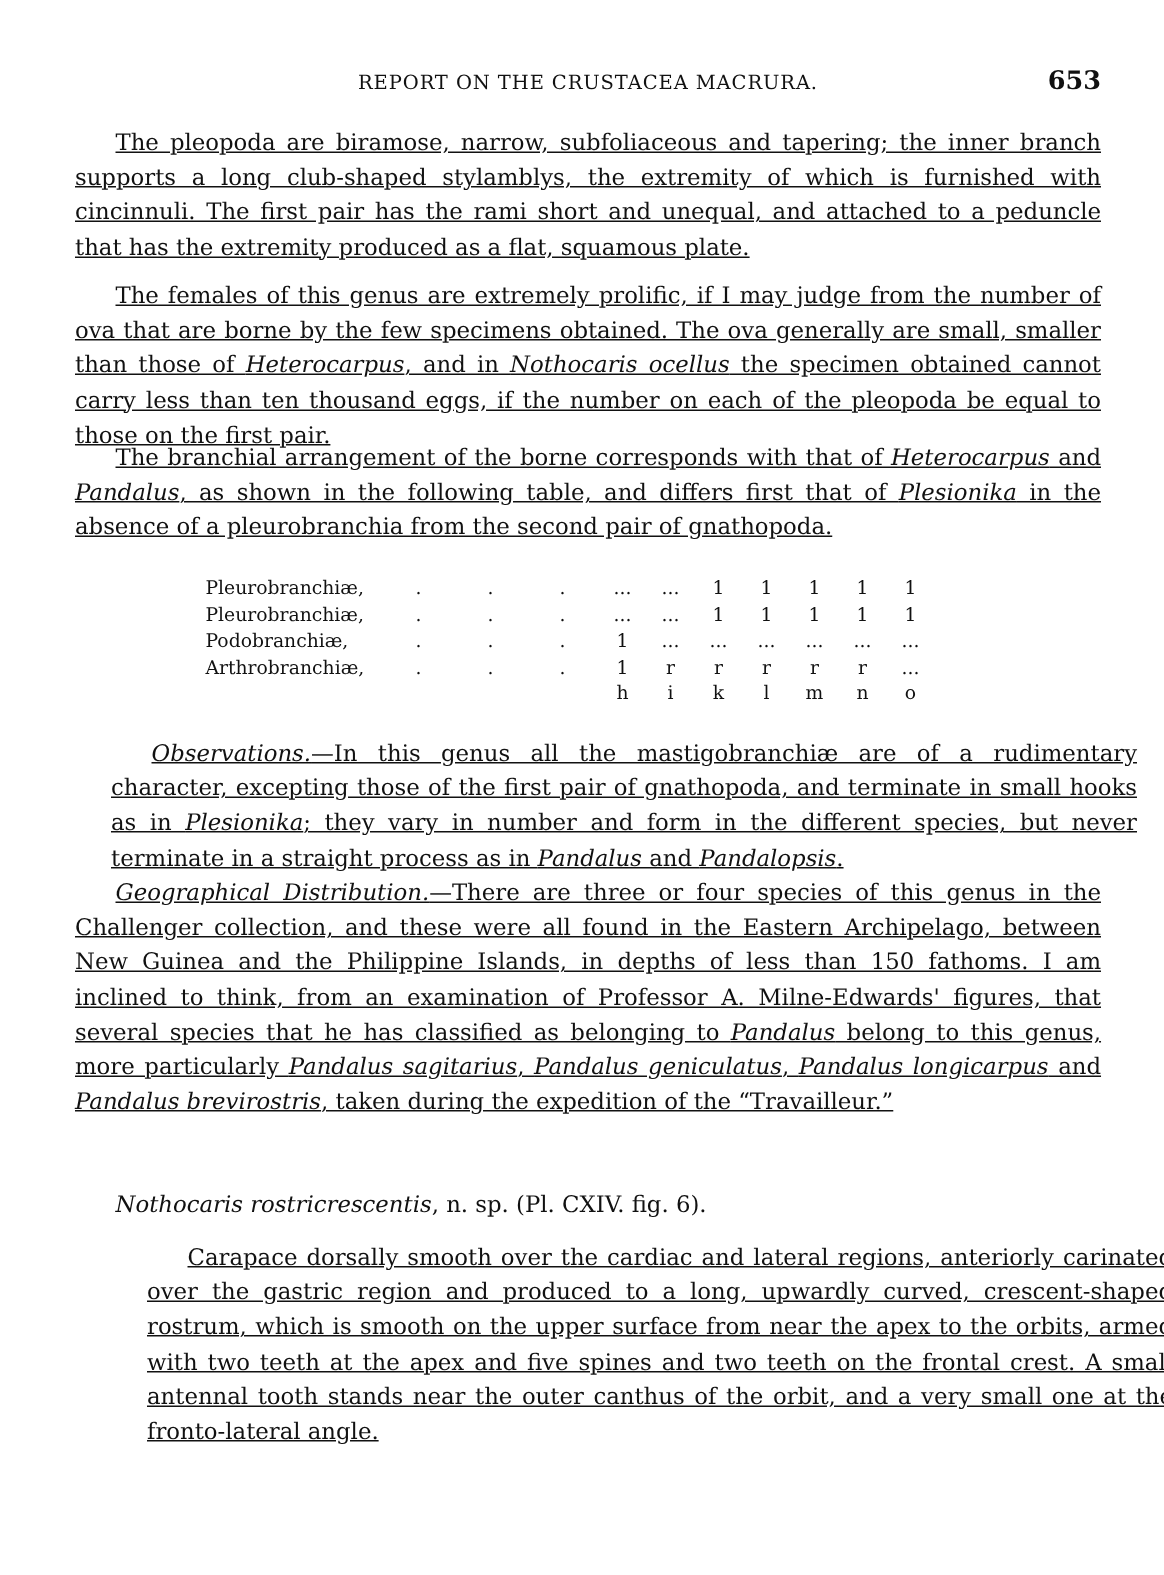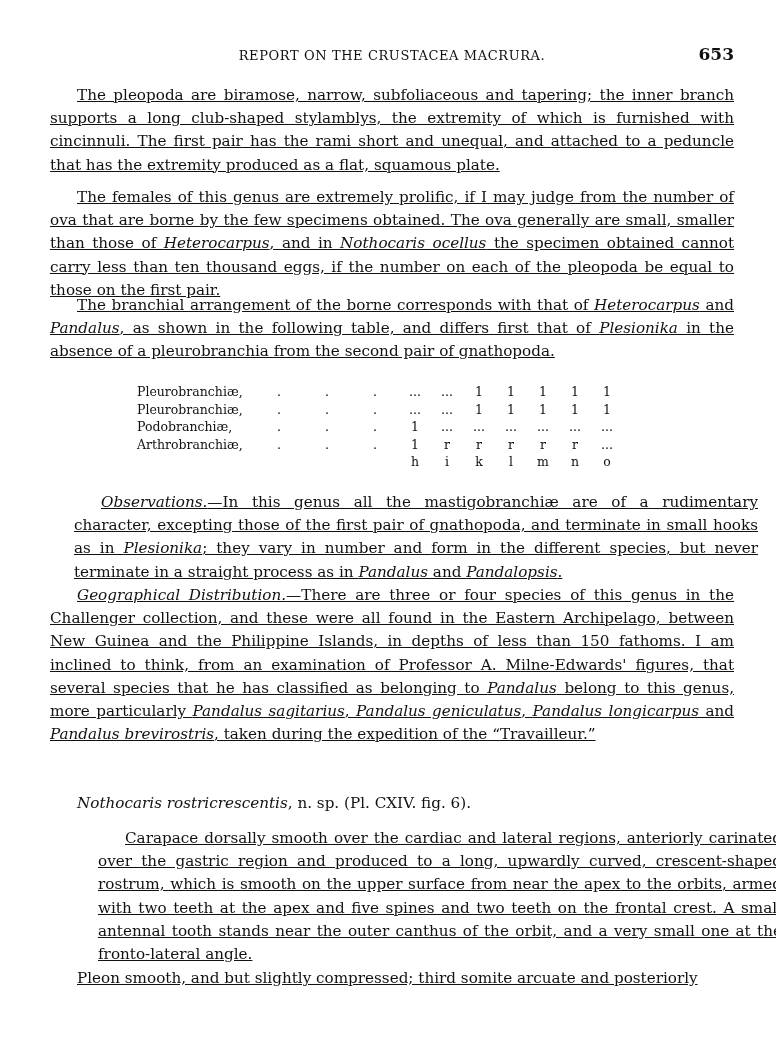--- a/index.html
+++ b/index.html
@@ -118,17 +118,14 @@
   <div class="block" style="top:584px;">
     <p class="indent"><i>Geographical Distribution.</i><span>—There are three or four species of this genus in the Challenger collection, and these were all found in the Eastern Archipelago, between New Guinea and the Philippine Islands, in depths of less than 150 fathoms.  I am inclined to think, from an examination of Professor A. Milne-Edwards' figures, that several species that he has classified as belonging to </span><i>Pandalus</i><span> belong to this genus, more particularly </span><i>Pandalus sagitarius</i><span>, </span><i>Pandalus geniculatus</i><span>, </span><i>Pandalus longicarpus</i><span> and </span><i>Pandalus brevirostris</i><span>, taken during the expedition of the “Travailleur.”</span></p>
   </div>
 
   <div class="species"><i>Nothocaris rostricrescentis</i><span>, n. sp. (Pl. CXIV. fig. 6).</span></div>
 
   <div class="block" style="top:827px;margin-left:48px;">
     <p class="indent">Carapace dorsally smooth over the cardiac and lateral regions, anteriorly carinated over the gastric region and produced to a long, upwardly curved, crescent-shaped rostrum, which is smooth on the upper surface from near the apex to the orbits, armed with two teeth at the apex and five spines and two teeth on the frontal crest.  A small antennal tooth stands near the outer canthus of the orbit, and a very small one at the fronto-lateral angle.</p>
   </div>
 
-  <div class="block" style="top:967px;">
-    <p class="indent">Pleon smooth, and but slightly compressed; third somite arcuate and posteriorly</p>
-  </div>
 
 </div>
 
 </body></html>

